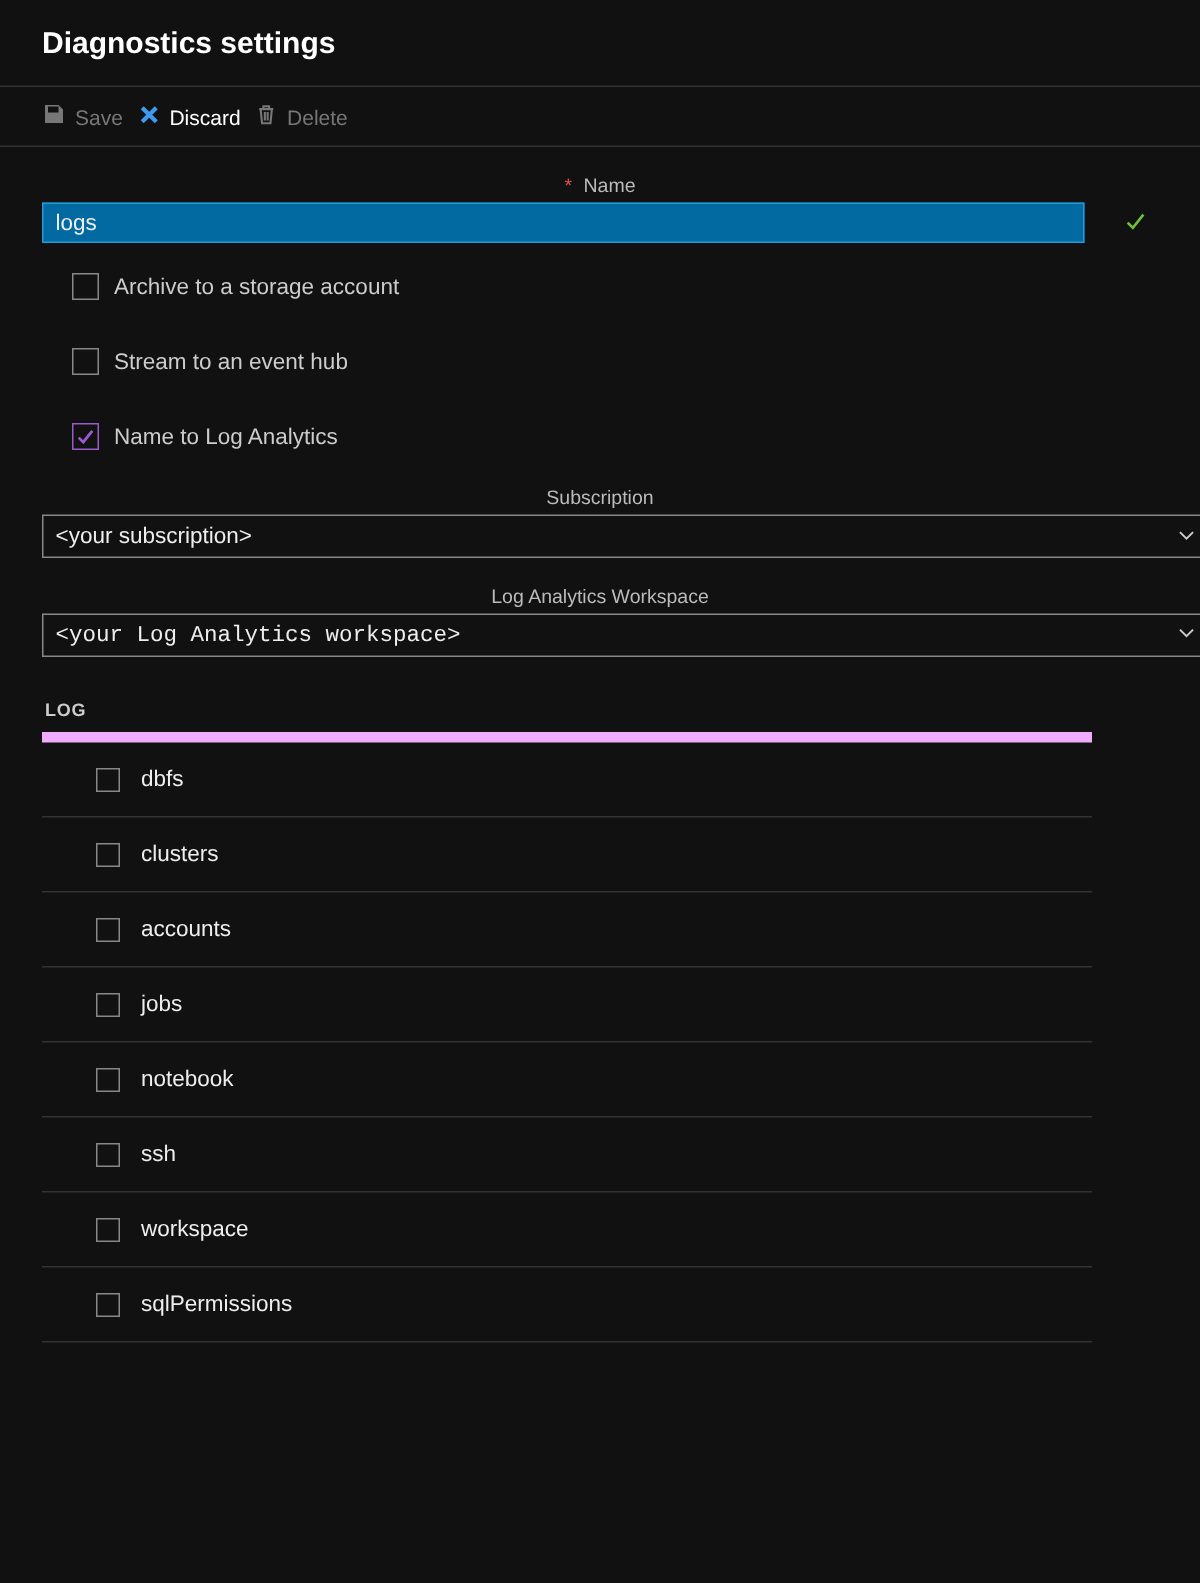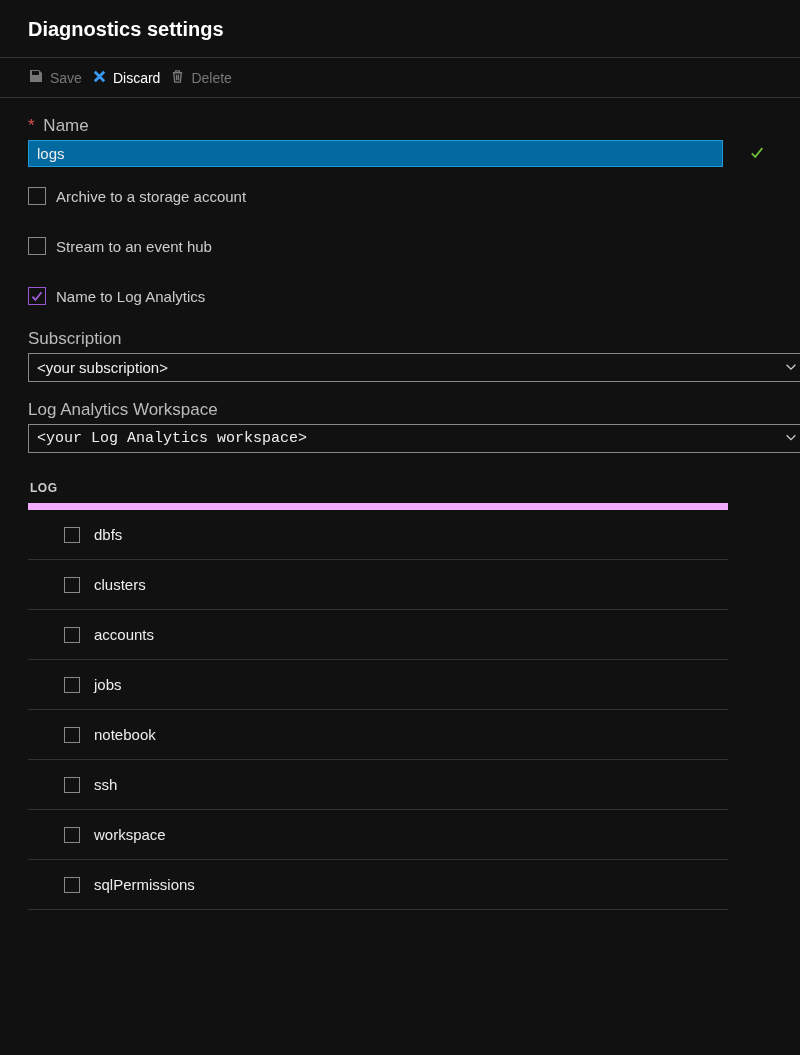--- a/index.html
+++ b/index.html
@@ -46,21 +46,22 @@
     .toolbar-btn.active .icon-x svg { stroke: #3a9bf0; }
     .icon-save svg { fill: #777; }
     .icon-x svg { stroke: #777; }
     .icon-trash svg { stroke: #777; fill: none; }
     .content {
       padding: 18px 28px;
     }
     .field-label {
       color: #bbb;
       margin-bottom: 4px;
-      font-size: 17px;
+      font-size: 13px;
+      text-align: center;
     }
     .required-star {
       color: #e05050;
       margin-right: 4px;
     }
     .text-input-wrap {
       position: relative;
       margin-bottom: 20px;
     }
     .text-input {
@@ -79,20 +80,21 @@
       top: 50%;
       transform: translateY(-50%);
       pointer-events: none;
     }
     .input-check svg { stroke: #6fbf3a; }
     .check-row {
       display: flex;
       align-items: center;
       gap: 10px;
       margin-bottom: 32px;
+      margin-left: 20px;
     }
     .check-row.last { margin-bottom: 24px; }
     .cbox {
       width: 18px;
       height: 18px;
       border: 1px solid #888;
       background: #111;
       display: flex;
       align-items: center;
       justify-content: center;

